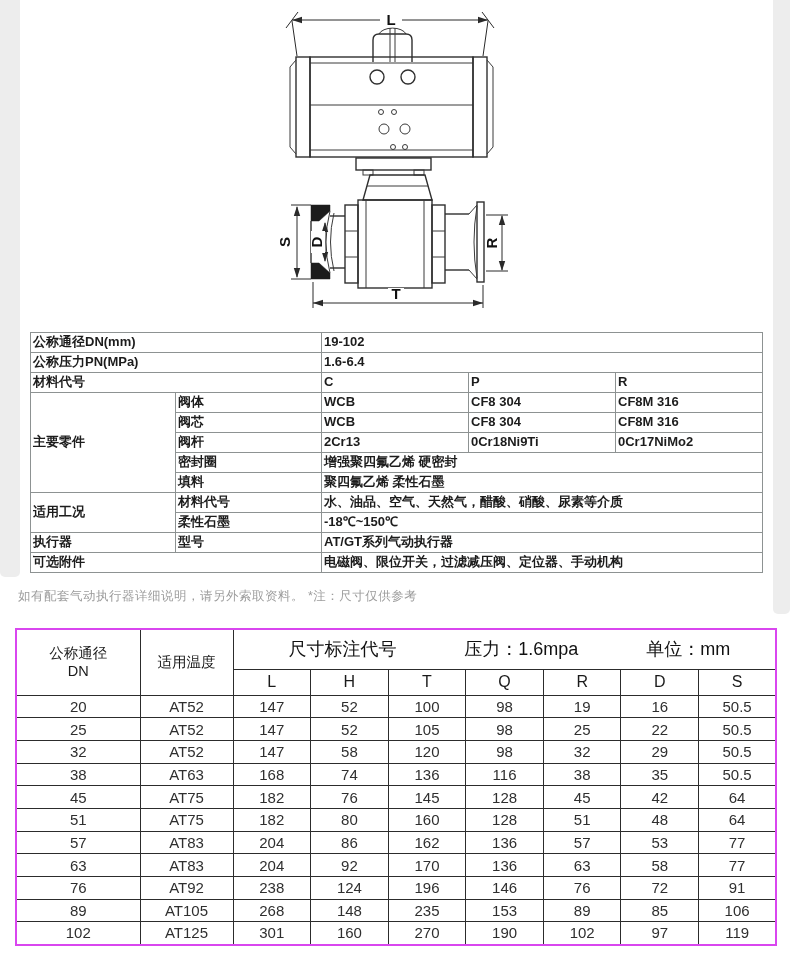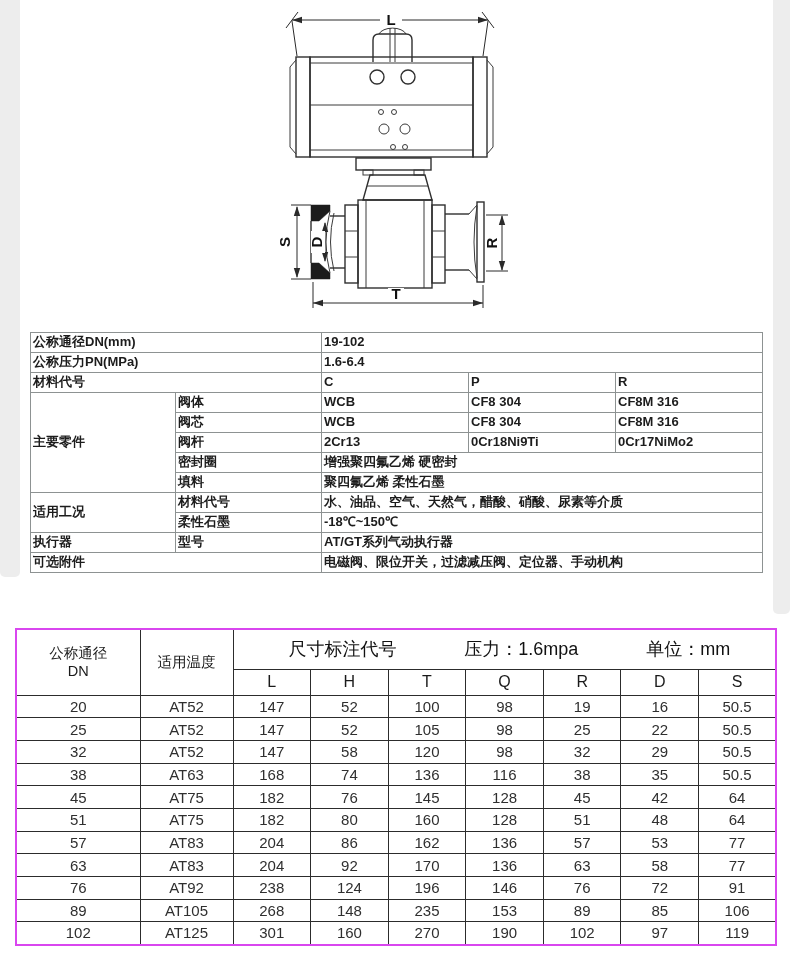--- a/index.html
+++ b/index.html
@@ -243,20 +243,21 @@
         <td>型号</td>
         <td colspan="3" class="val">AT/GT系列气动执行器</td>
       </tr>
       <tr>
         <td colspan="2">可选附件</td>
         <td colspan="3" class="val">电磁阀、限位开关，过滤减压阀、定位器、手动机构</td>
       </tr>
     </tbody>
   </table>
 
+  <div class="note">如有配套气动执行器详细说明，请另外索取资料。 *注：尺寸仅供参考</div>
 
   <table class="dims">
     <colgroup>
       <col style="width:124px">
         <col style="width:93px">
       <col style="width:77.6px">
         <col style="width:77.6px">
         <col style="width:77.6px">
       <col style="width:77.6px">
         <col style="width:77.6px">

